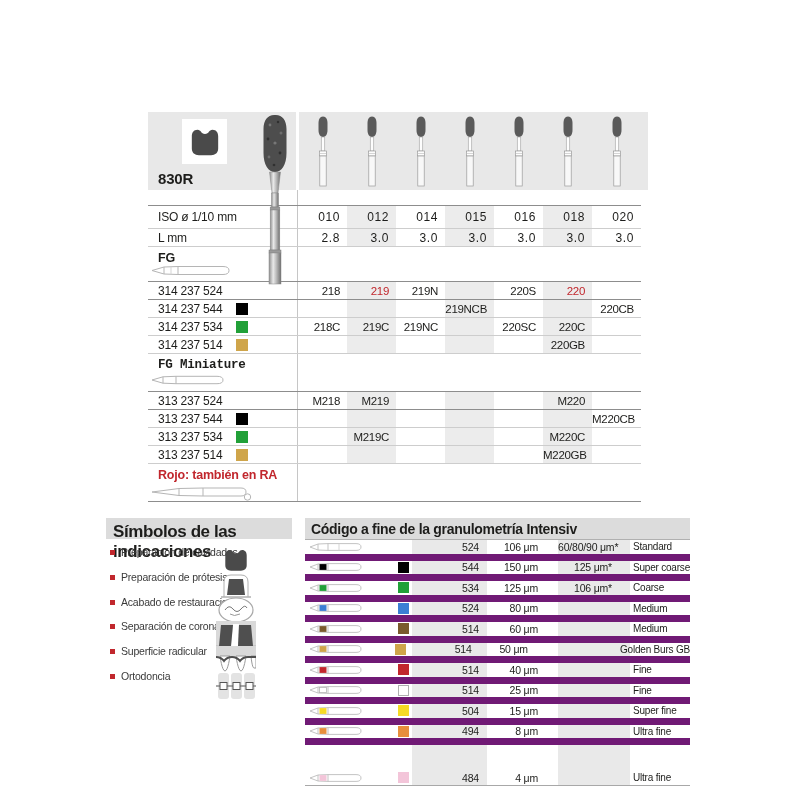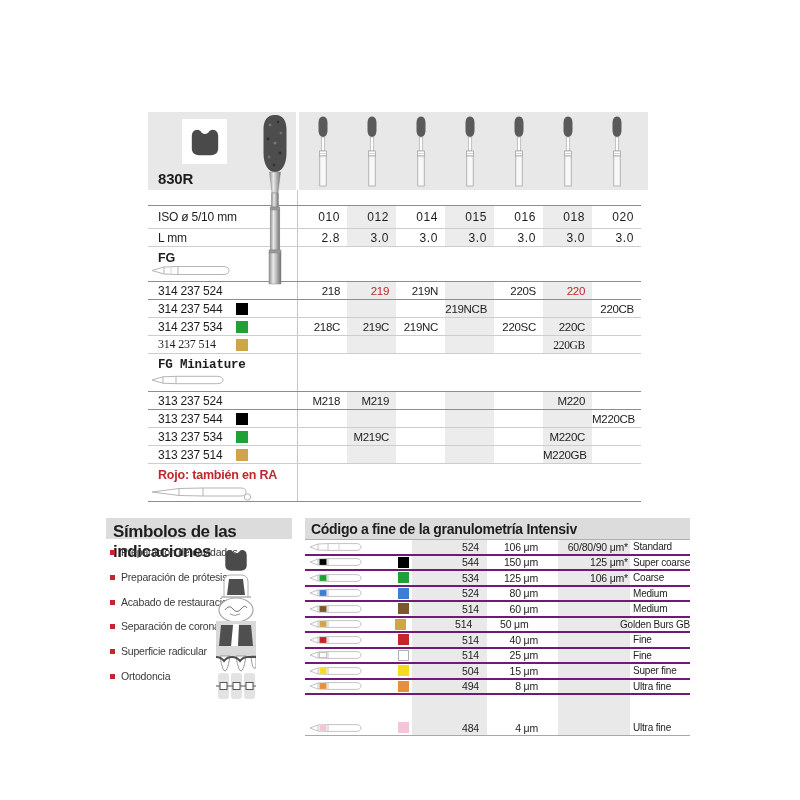--- a/index.html
+++ b/index.html
@@ -43,28 +43,28 @@
   .sym-icon{position:absolute;left:215px;width:42px;height:30px;display:flex;align-items:center;justify-content:center;}
 
   
   .gran-head{position:absolute;left:305px;top:518px;width:385px;height:21px;background:#dcdcdc;
              box-sizing:border-box;font-weight:bold;font-size:14px;padding:3px 0 0 6px;letter-spacing:-0.3px;}
   .gran-table{position:absolute;left:305px;top:539px;width:385px;border-top:1px solid #b0b0b0;}
   .gran-shade{position:absolute;top:0;bottom:0;background:#e9e9e9;z-index:0;}
   #gshade1{left:107px;width:75px;}
   #gshade2{left:253px;width:72px;}
   .gran-row{position:relative;display:flex;align-items:center;height:13.5px;
-            border-bottom:2px solid #701a75;font-size:10.5px;z-index:1;letter-spacing:-0.2px;}
+            border-bottom:7px solid #701a75;font-size:10.5px;z-index:1;letter-spacing:-0.2px;}
   .gran-row.last{border-bottom:1px solid #a8a8a8;margin-top:26px;}
   .gc-bur{width:62px;box-sizing:border-box;padding-left:4px;line-height:0;}
   .gc-sq{width:45px;box-sizing:border-box;padding-left:31px;line-height:0;}
   .gsq{width:11px;height:11px;display:block;box-sizing:border-box;}
   .gc-code{width:75px;box-sizing:border-box;text-align:right;padding-right:8px;}
   .gc-grain{width:71px;box-sizing:border-box;text-align:right;padding-right:20px;}
-  .gc-extra{width:72px;box-sizing:border-box;text-align:right;padding-right:2px;white-space:nowrap;}
+  .gc-extra{width:72px;box-sizing:border-box;text-align:right;padding-right:18px;white-space:nowrap;}
   .gc-name{flex:1;padding-left:3px;white-space:nowrap;font-size:10px;}
 </style>
 </head>
 <body>
 
 <div id="page">
 
   <div class="band"></div>
   <div class="band-divider"></div>
 
@@ -99,21 +99,21 @@
       <rect x="11.2" y="94" width="9.6" height="3" fill="#9a9a9a" stroke="#7d7d7d" stroke-width="0.5"></rect>
       <rect x="11.2" y="97" width="9.6" height="40" fill="url(#mg)" stroke="#8a8a8a" stroke-width="0.5"></rect>
       <rect x="10" y="137" width="12" height="3" fill="#9a9a9a" stroke="#7d7d7d" stroke-width="0.5"></rect>
       <rect x="10" y="140" width="12" height="31" fill="url(#mg)" stroke="#8a8a8a" stroke-width="0.5"></rect>
     </svg>
   </div>
 
   <div class="v-divider"></div>
 
   <div class="trow bt-dark" id="iso-row" style="top:205px;height:23px;">
-    <div class="lbl">ISO ø 5/10 mm</div>
+    <div class="lbl">ISO ø 1/10 mm</div>
   <div class="cell num">010</div>
       <div class="cell num">012</div>
       <div class="cell num">014</div>
       <div class="cell num">015</div>
       <div class="cell num">016</div>
       <div class="cell num">018</div>
       <div class="cell num">020</div>
     </div>
   <div class="trow bt-light" id="l-row" style="top:228px;height:18px;">
     <div class="lbl">L mm</div>
@@ -485,21 +485,21 @@
     <div class="trow bt-light" style="top: 317px; height: 18px;">
       <div class="lbl">314 237 534<i class="sq" style="background: rgb(33, 160, 56);"></i></div>
       <div class="cell">218C</div>
       <div class="cell">219C</div>
       <div class="cell">219NC</div>
       <div class="cell"></div>
       <div class="cell">220SC</div>
       <div class="cell">220C</div>
       <div class="cell"></div>
     </div>
-    <div class="trow bt-light" style="top: 335px; height: 18px; font-family: Liberation Serif, serif;">
+    <div class="trow bt-light" style="top: 335px; height: 18px;">
       <div class="lbl">314 237 514<i class="sq" style="background: rgb(207, 165, 74);"></i></div>
       <div class="cell"></div>
       <div class="cell"></div>
       <div class="cell"></div>
       <div class="cell"></div>
       <div class="cell"></div>
       <div class="cell">220GB</div>
       <div class="cell"></div>
     </div>
     <div class="trow bt-dark" style="top: 391px; height: 18px;">

